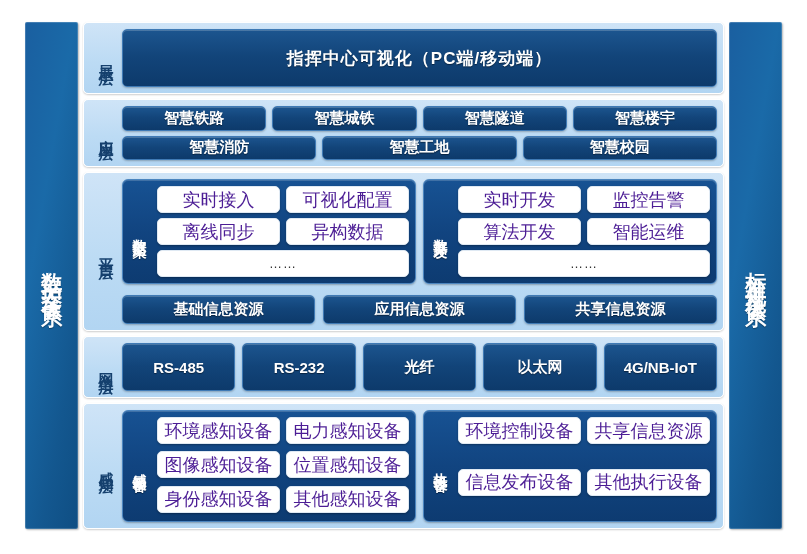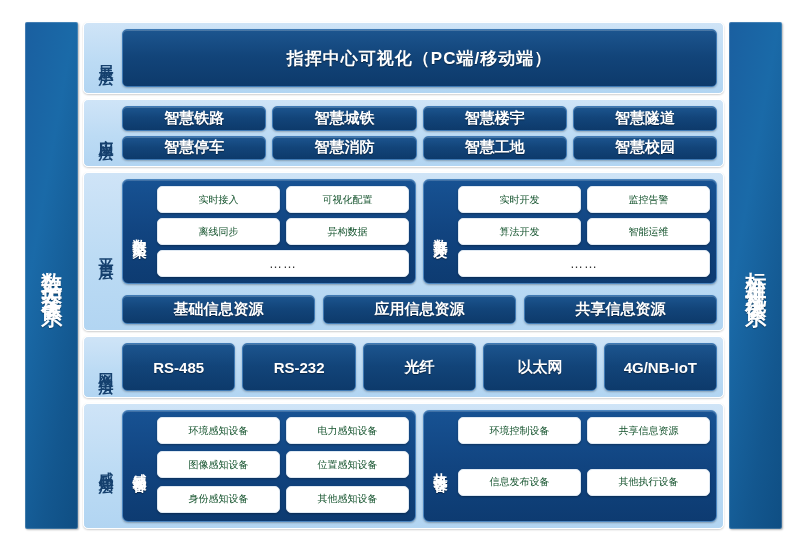--- a/index.html
+++ b/index.html
@@ -183,22 +183,22 @@
   }
   .wbox{
     flex:1 1 0;
     display:flex;
     align-items:center;
     justify-content:center;
     height:27px;
     background:#ffffff;
     border:1px solid #dfe9f3;
     border-radius:5px;
-    color:#14532d;
-    font-size:10px;
+    color:#4c1d95;
+    font-size:18px;
     font-weight:400;
     box-shadow:0 1px 2px rgba(0,0,0,.30);
     box-sizing:border-box;
     white-space:nowrap;
     user-select:none;
   }
   .wbox.wide{flex:1 1 100%;}
   .wbox.ellipsis{
     color:#333;
     letter-spacing:1px;
@@ -250,25 +250,24 @@
         <div class="btn banner">指挥中心可视化（PC端/移动端）</div>
       </div>
     </div>
 
     <div class="layer app-layer">
       <div class="layer-label">应用层</div>
       <div class="layer-body">
         <div class="app-row">
           <div class="btn">智慧铁路</div>
           <div class="btn">智慧城铁</div>
+          <div class="btn">智慧隧道</div>
           <div class="btn">智慧楼宇</div>
-          <div class="btn">智慧隧道</div>
         </div>
         <div class="app-row">
-          <div class="btn">智慧停车</div>
           <div class="btn">智慧消防</div>
           <div class="btn">智慧工地</div>
           <div class="btn">智慧校园</div>
         </div>
       </div>
     </div>
 
     <div class="layer platform-layer">
       <div class="layer-label">平台层</div>
       <div class="layer-body">

